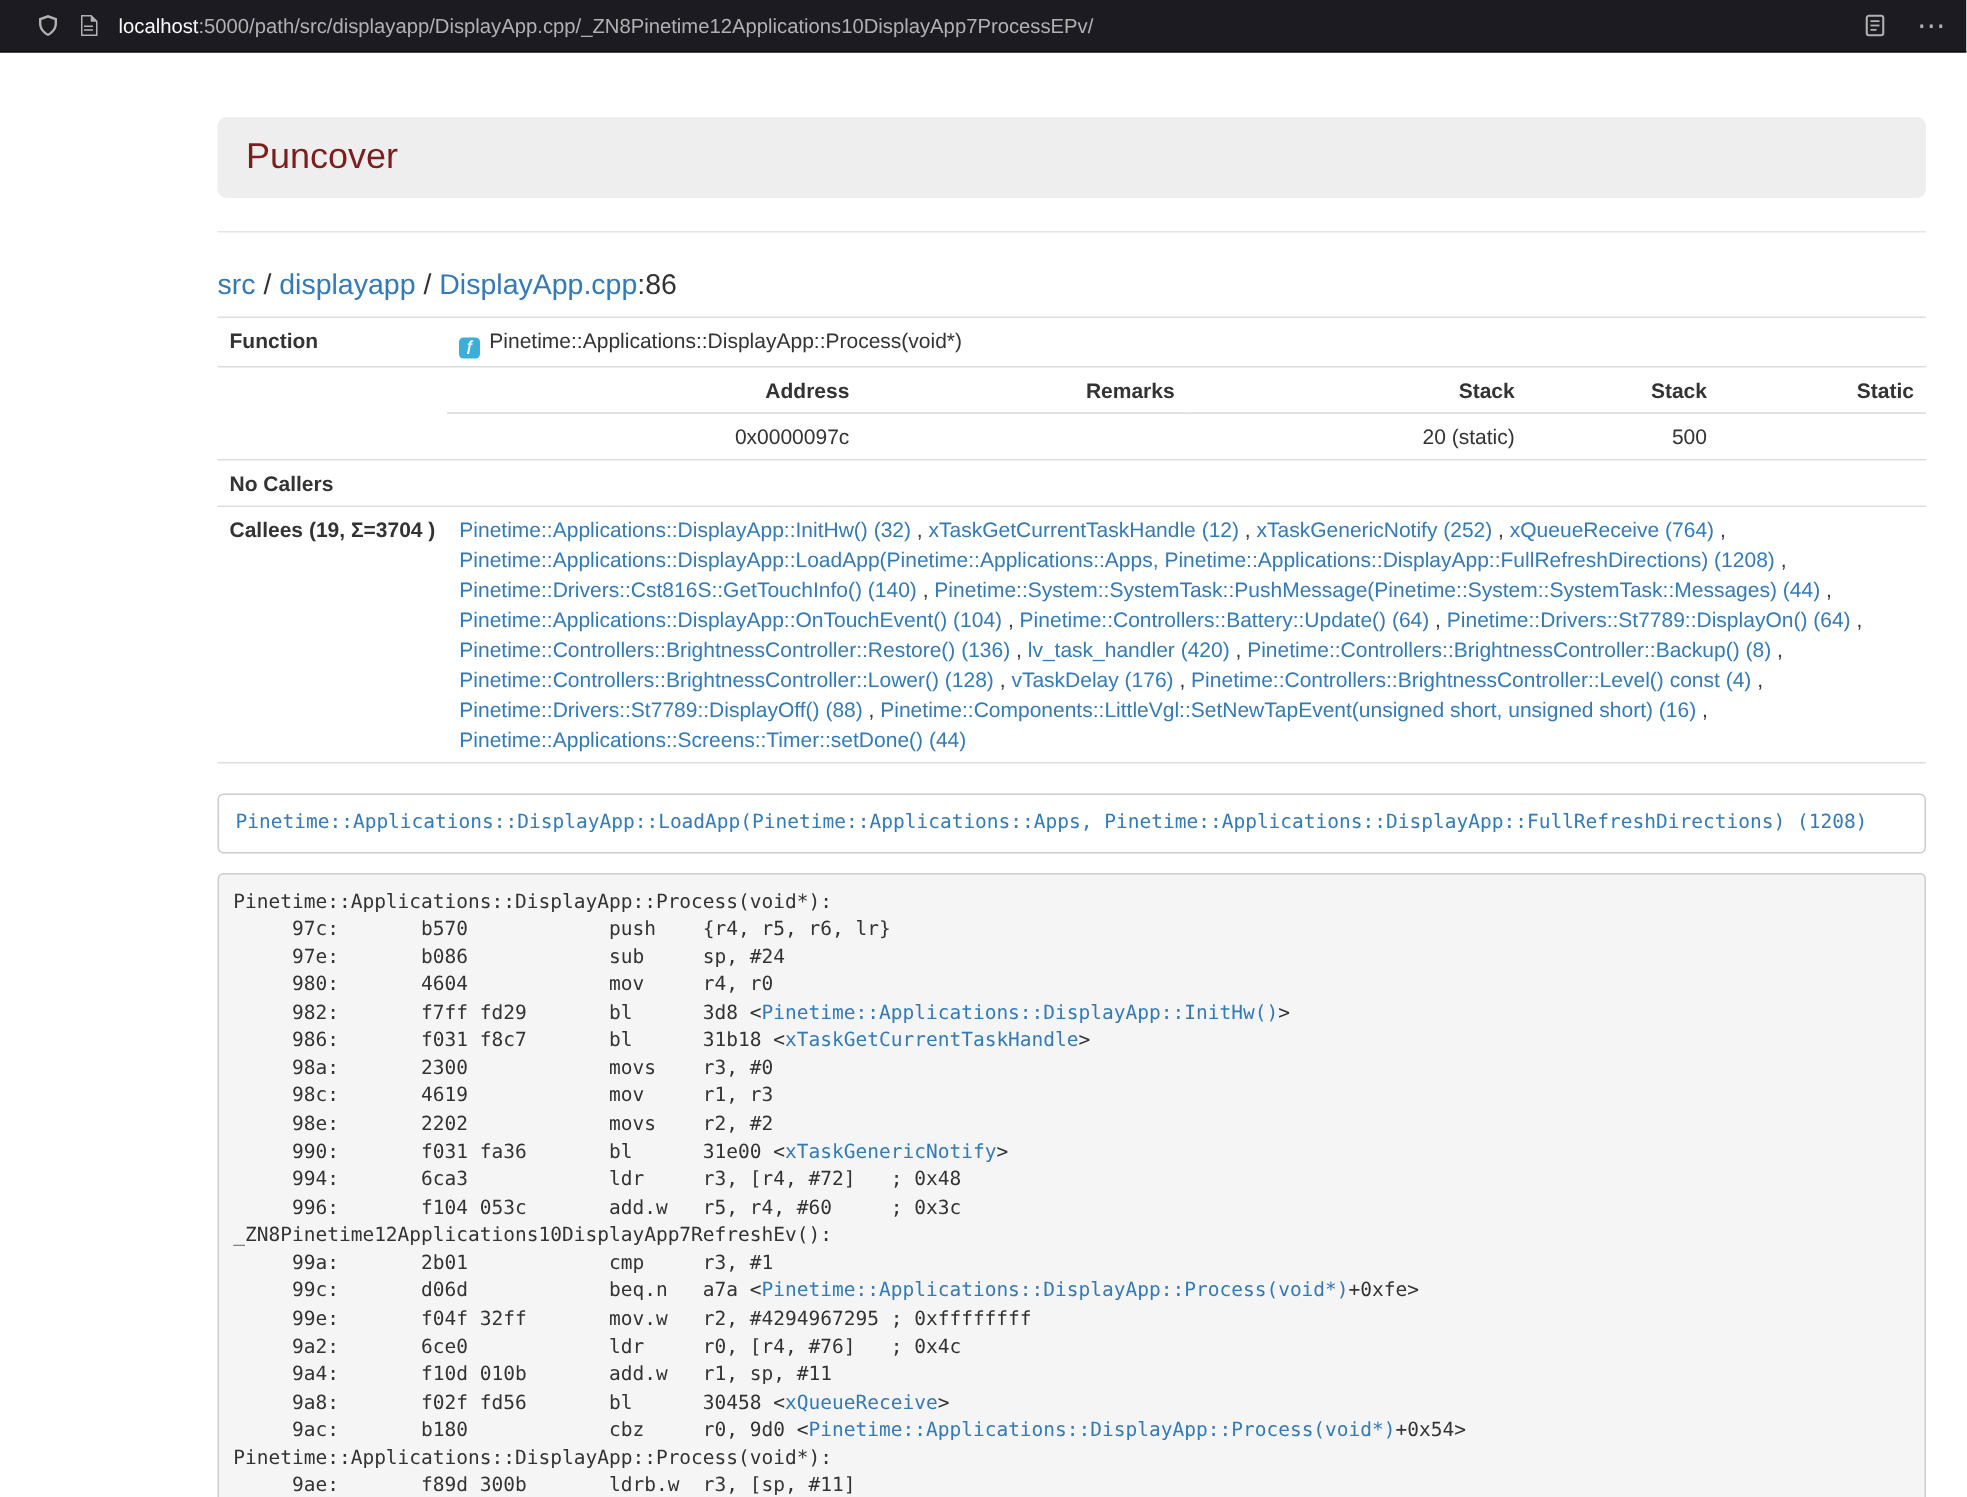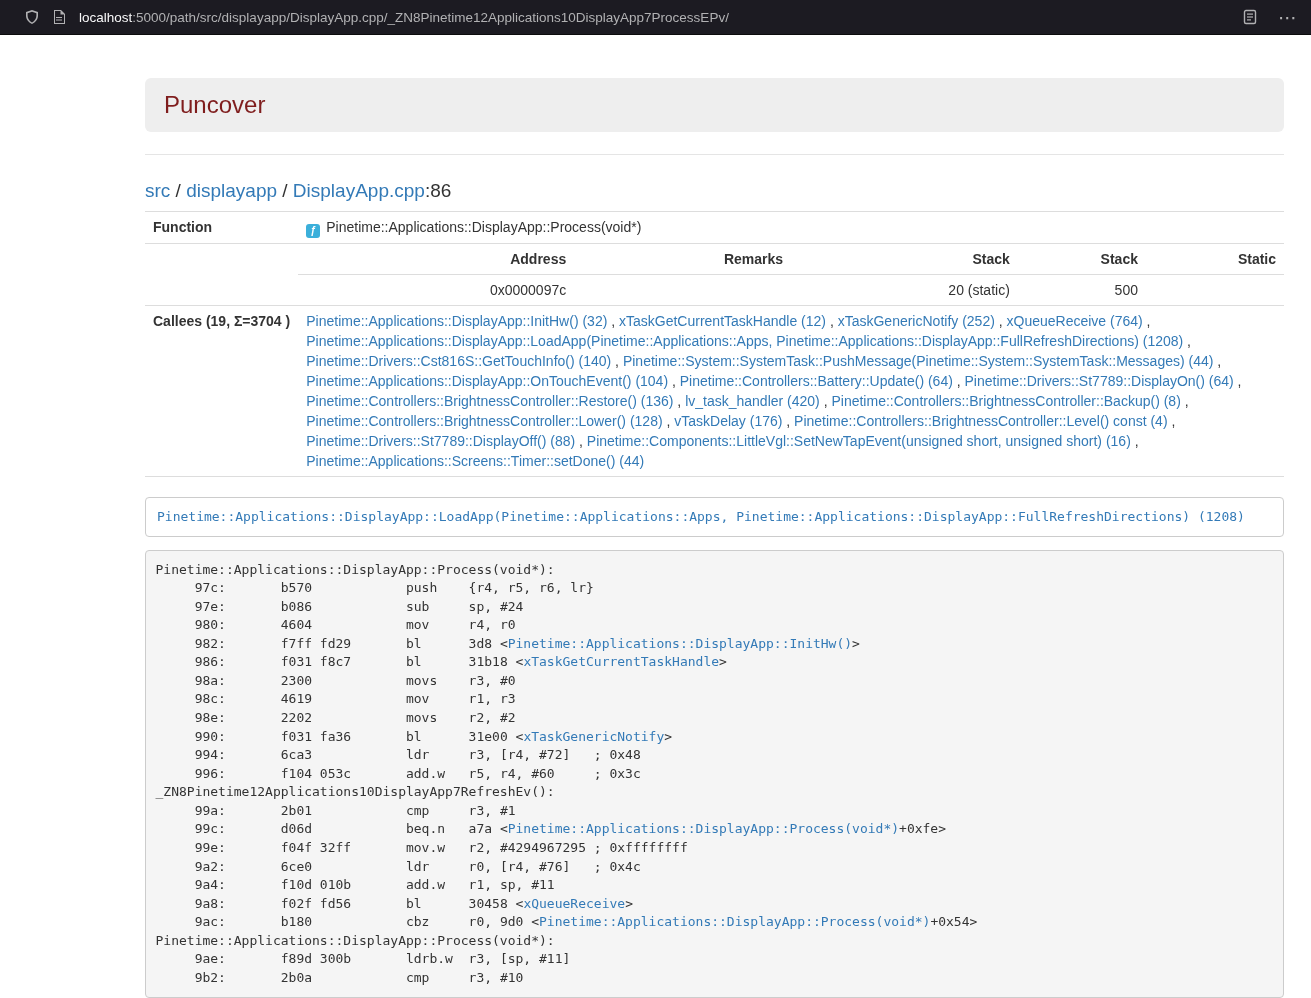--- a/index.html
+++ b/index.html
@@ -139,20 +139,24 @@
                   <td></td>
                   <td>20 (static)</td>
                   <td>500</td>
                   <td></td>
                 </tr>
               </tbody>
           </table>
         </td>
       </tr>
       <tr>
+        <th class="rowlabel">No Callers</th>
+        <td></td>
+      </tr>
+      <tr>
         <th class="rowlabel">Callees (19, Σ=3704 )</th>
         <td id="callees"><a href="#">Pinetime::Applications::DisplayApp::InitHw() (32)</a> , <a href="#">xTaskGetCurrentTaskHandle (12)</a> , <a href="#">xTaskGenericNotify (252)</a> , <a href="#">xQueueReceive (764)</a> , <a href="#">Pinetime::Applications::DisplayApp::LoadApp(Pinetime::Applications::Apps, Pinetime::Applications::DisplayApp::FullRefreshDirections) (1208)</a> , <a href="#">Pinetime::Drivers::Cst816S::GetTouchInfo() (140)</a> , <a href="#">Pinetime::System::SystemTask::PushMessage(Pinetime::System::SystemTask::Messages) (44)</a> , <a href="#">Pinetime::Applications::DisplayApp::OnTouchEvent() (104)</a> , <a href="#">Pinetime::Controllers::Battery::Update() (64)</a> , <a href="#">Pinetime::Drivers::St7789::DisplayOn() (64)</a> , <a href="#">Pinetime::Controllers::BrightnessController::Restore() (136)</a> , <a href="#">lv_task_handler (420)</a> , <a href="#">Pinetime::Controllers::BrightnessController::Backup() (8)</a> , <a href="#">Pinetime::Controllers::BrightnessController::Lower() (128)</a> , <a href="#">vTaskDelay (176)</a> , <a href="#">Pinetime::Controllers::BrightnessController::Level() const (4)</a> , <a href="#">Pinetime::Drivers::St7789::DisplayOff() (88)</a> , <a href="#">Pinetime::Components::LittleVgl::SetNewTapEvent(unsigned short, unsigned short) (16)</a> , <a href="#">Pinetime::Applications::Screens::Timer::setDone() (44)</a></td>
       </tr>
     </tbody>
   </table>
 
   <div class="symbol-box"><a href="#">Pinetime::Applications::DisplayApp::LoadApp(Pinetime::Applications::Apps, Pinetime::Applications::DisplayApp::FullRefreshDirections) (1208)</a></div>
 
   <pre class="asm" id="asm">Pinetime::Applications::DisplayApp::Process(void*):
      97c:	b570      	push	{r4, r5, r6, lr}

